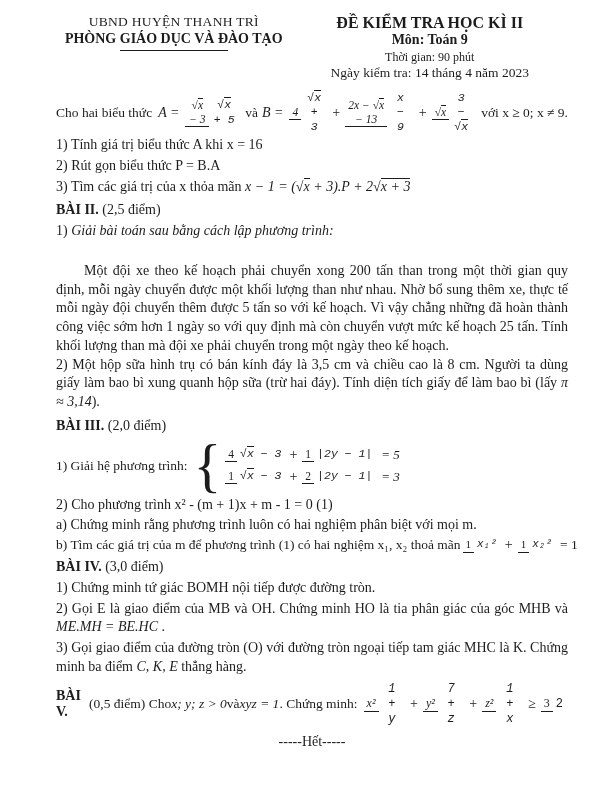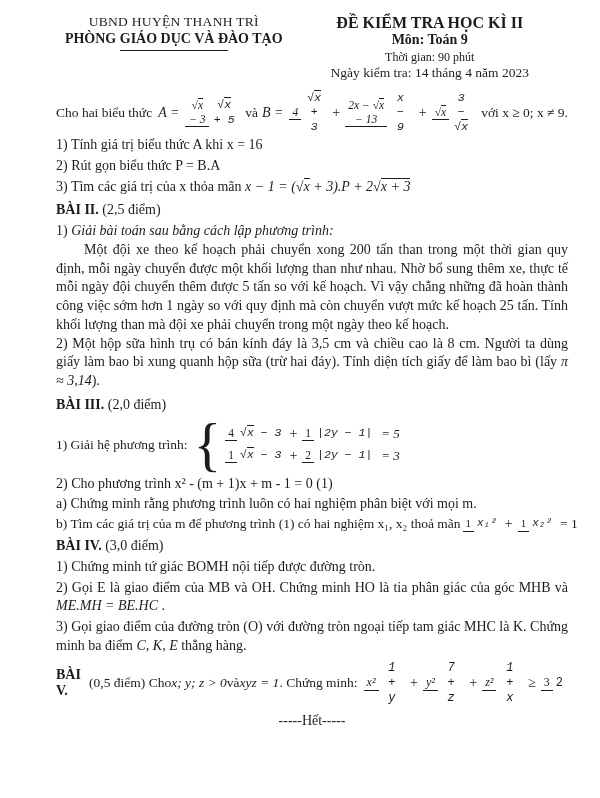--- a/index.html
+++ b/index.html
@@ -21,21 +21,21 @@
   .hr2 { font-size:14px; font-weight:bold; }
   .hr3 { font-size:12px; margin-top:2px; }
   .hr4 { font-size:13.5px; }
 
   
   p { margin:0; line-height:1.34; }
   .sec-head { margin-top:5px; }
   .bold { font-weight:bold; }
   .it { font-style:italic; }
   .just { text-align:justify; }
-  .ind28 { text-indent:28px; }
+  .ind28 { text-indent:28px;margin-top:21px; }
   .ind40 { text-indent:40px; }
   .item { margin-top:2px; }
 
   
   .mathline { display:flex; align-items:center; flex-wrap:nowrap; margin:4px 0 2px; }
   .mtext { font-size:13.5px; white-space:nowrap; }
   .mlhs { margin:0 4px 0 6px; font-style:italic; white-space:nowrap; }
   .mop { margin:0 3px; }
   .frac { display:inline-flex; align-items:center; text-align:center;
           font-size:11.5px; line-height:1.25; margin:0 2px; vertical-align:middle; font-style:italic; }

